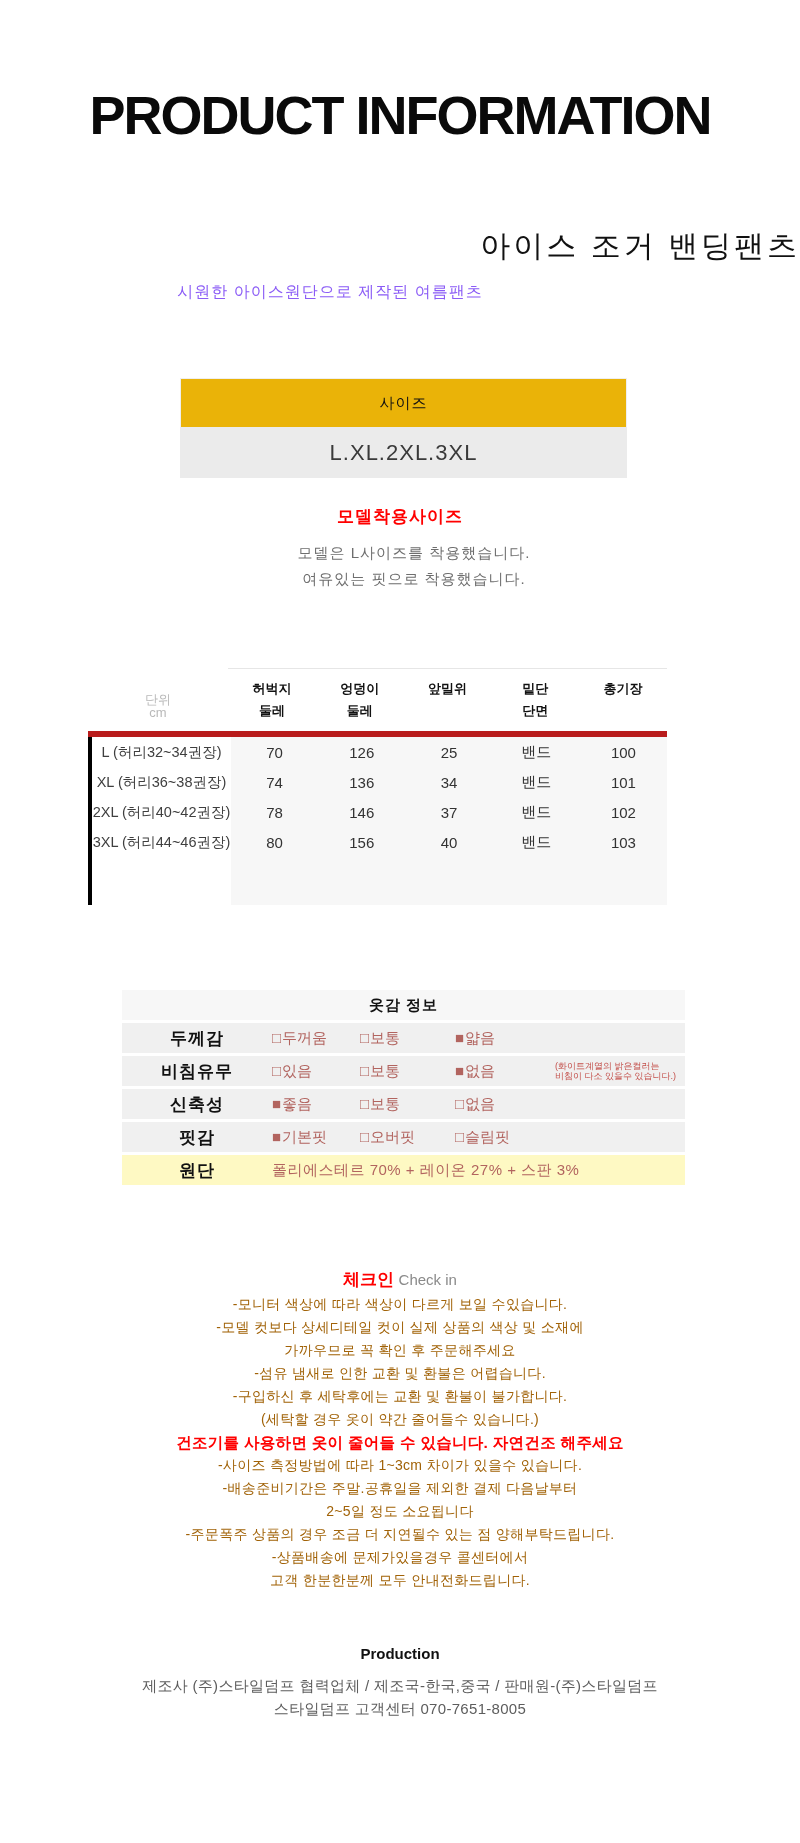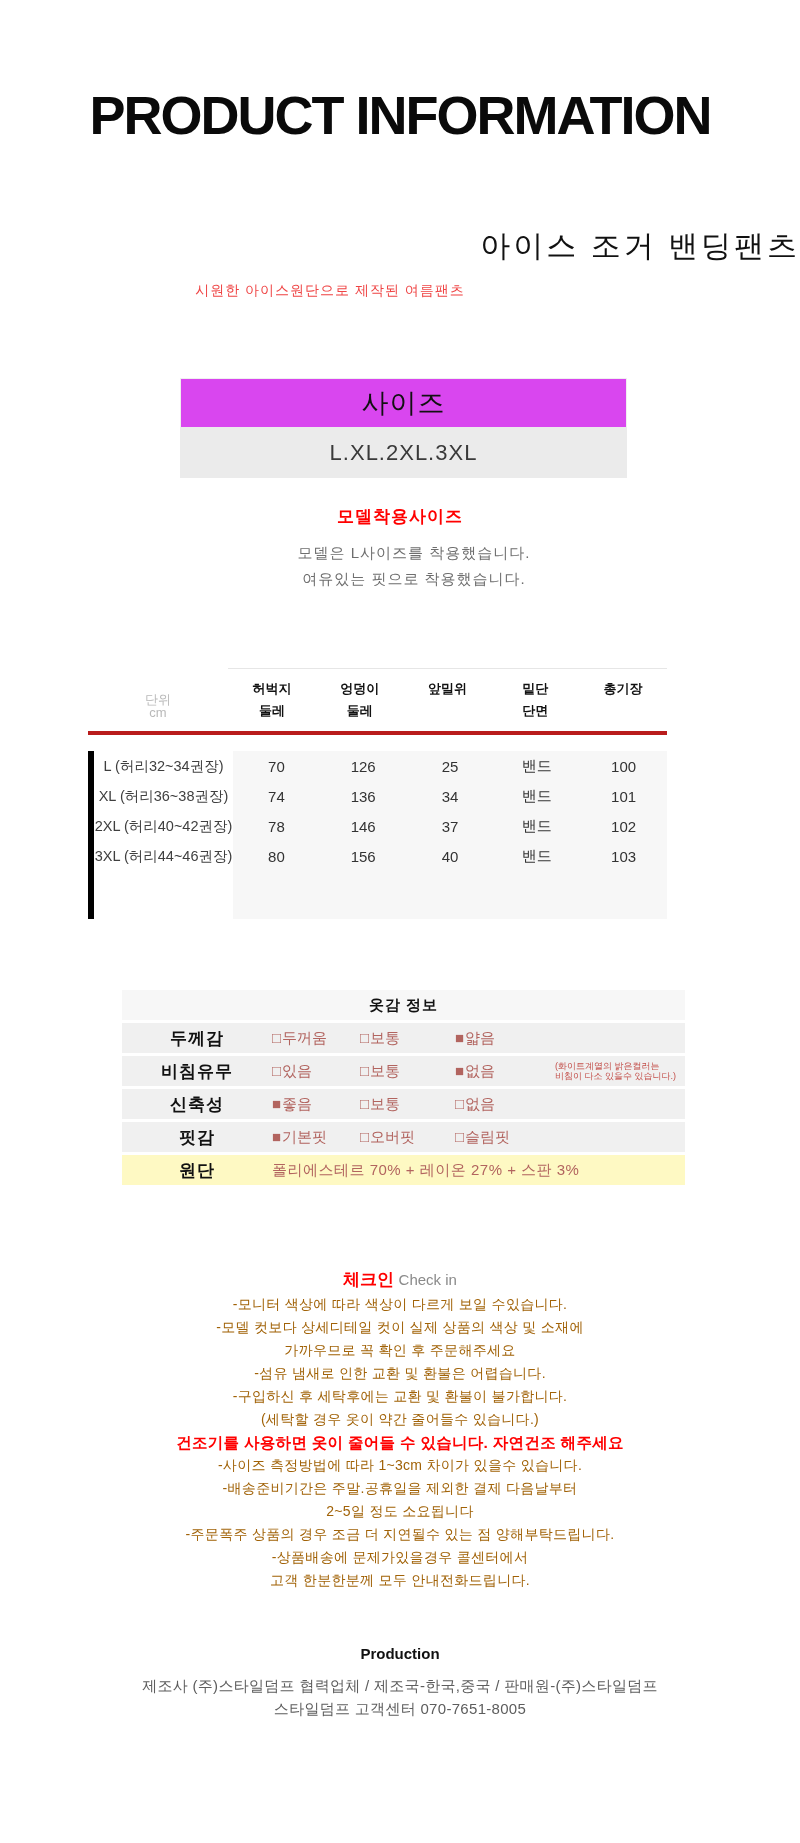--- a/index.html
+++ b/index.html
@@ -5,43 +5,43 @@
   html,body{margin:0;padding:0;background:#fff;}
   body{font-family:"Liberation Sans","DejaVu Sans",sans-serif;color:#333;}
   .page{position:relative;width:800px;height:1843px;background:#fff;overflow:hidden;margin:0 auto;}
 
   
   .main-title{position:absolute;top:84px;left:0;width:800px;text-align:center;
     font-size:54px;font-weight:900;letter-spacing:-2px;color:#0a0a0a;}
   .product-name{position:absolute;top:226px;left:0;width:800px;text-align:right;
     font-size:30px;font-weight:500;letter-spacing:3px;color:#111;}
   .product-subtitle{position:absolute;top:282px;left:0;width:660px;text-align:center;
-    font-size:14px;color:#ef4444;letter-spacing:1px;}
+    font-size:16px;color:#8b5cf6;letter-spacing:1px;}
 
   
   .size-box{position:absolute;top:378px;left:180px;width:447px;}
-  .size-box-header{height:48px;border:1px solid #efefef;border-bottom:none;background:#d946ef;
-    display:flex;align-items:center;justify-content:center;font-size:27px;color:#111;letter-spacing:1px;}
+  .size-box-header{height:48px;border:1px solid #efefef;border-bottom:none;background:#eab308;
+    display:flex;align-items:center;justify-content:center;font-size:15px;color:#111;letter-spacing:1px;}
   .size-box-values{height:51px;background:#ebebeb;display:flex;align-items:center;justify-content:center;
     font-size:22px;color:#3a3a3a;letter-spacing:1px;}
 
   
   .model-size{position:absolute;top:505px;left:0;width:800px;text-align:center;}
   .model-size-title{font-size:17px;font-weight:bold;color:#ff0000;letter-spacing:1px;margin-bottom:12px;}
   .model-size-line{font-size:15px;color:#6e6e6e;line-height:26px;letter-spacing:1px;margin-left:28px;}
 
   
   .size-table{position:absolute;top:668px;left:88px;width:579px;}
-  .st-header{display:grid;grid-template-columns:140px repeat(5,1fr);height:63px;border-bottom:4px solid #b91c1c;}
+  .st-header{display:grid;grid-template-columns:140px repeat(5,1fr);height:63px;border-bottom:6px solid #b91c1c;}
   .st-hcell{display:flex;align-items:flex-start;justify-content:center;padding-top:9px;
     font-size:13px;font-weight:bold;color:#111;line-height:22px;white-space:pre-line;text-align:center;}
   .st-hcell.meas{border-top:1px solid #e6e6e6;}
   .st-unit{display:flex;flex-direction:column;align-items:center;justify-content:center;
     color:#b9b9b9;font-size:13px;line-height:13px;font-weight:normal;padding-top:12px;}
-  .st-body{border-left:6px solid #000000;margin-top:16px;}
+  .st-body{border-left:4px solid #000000;}
   .st-row{display:grid;grid-template-columns:139px repeat(5,1fr);height:30px;}
   .st-cell{display:flex;align-items:center;justify-content:center;font-size:15px;color:#333;}
   .st-label{font-size:14.5px;color:#3f3f3f;}
   .st-row .meas{background:#f7f7f7;}
   .st-filler{display:grid;grid-template-columns:139px repeat(5,1fr);height:48px;}
   .st-filler .meas{background:#f7f7f7;}
 
   
   .fabric{position:absolute;top:990px;left:122px;width:563px;}
   .fab-title{height:30px;background:#f7f7f7;display:flex;align-items:center;justify-content:center;

